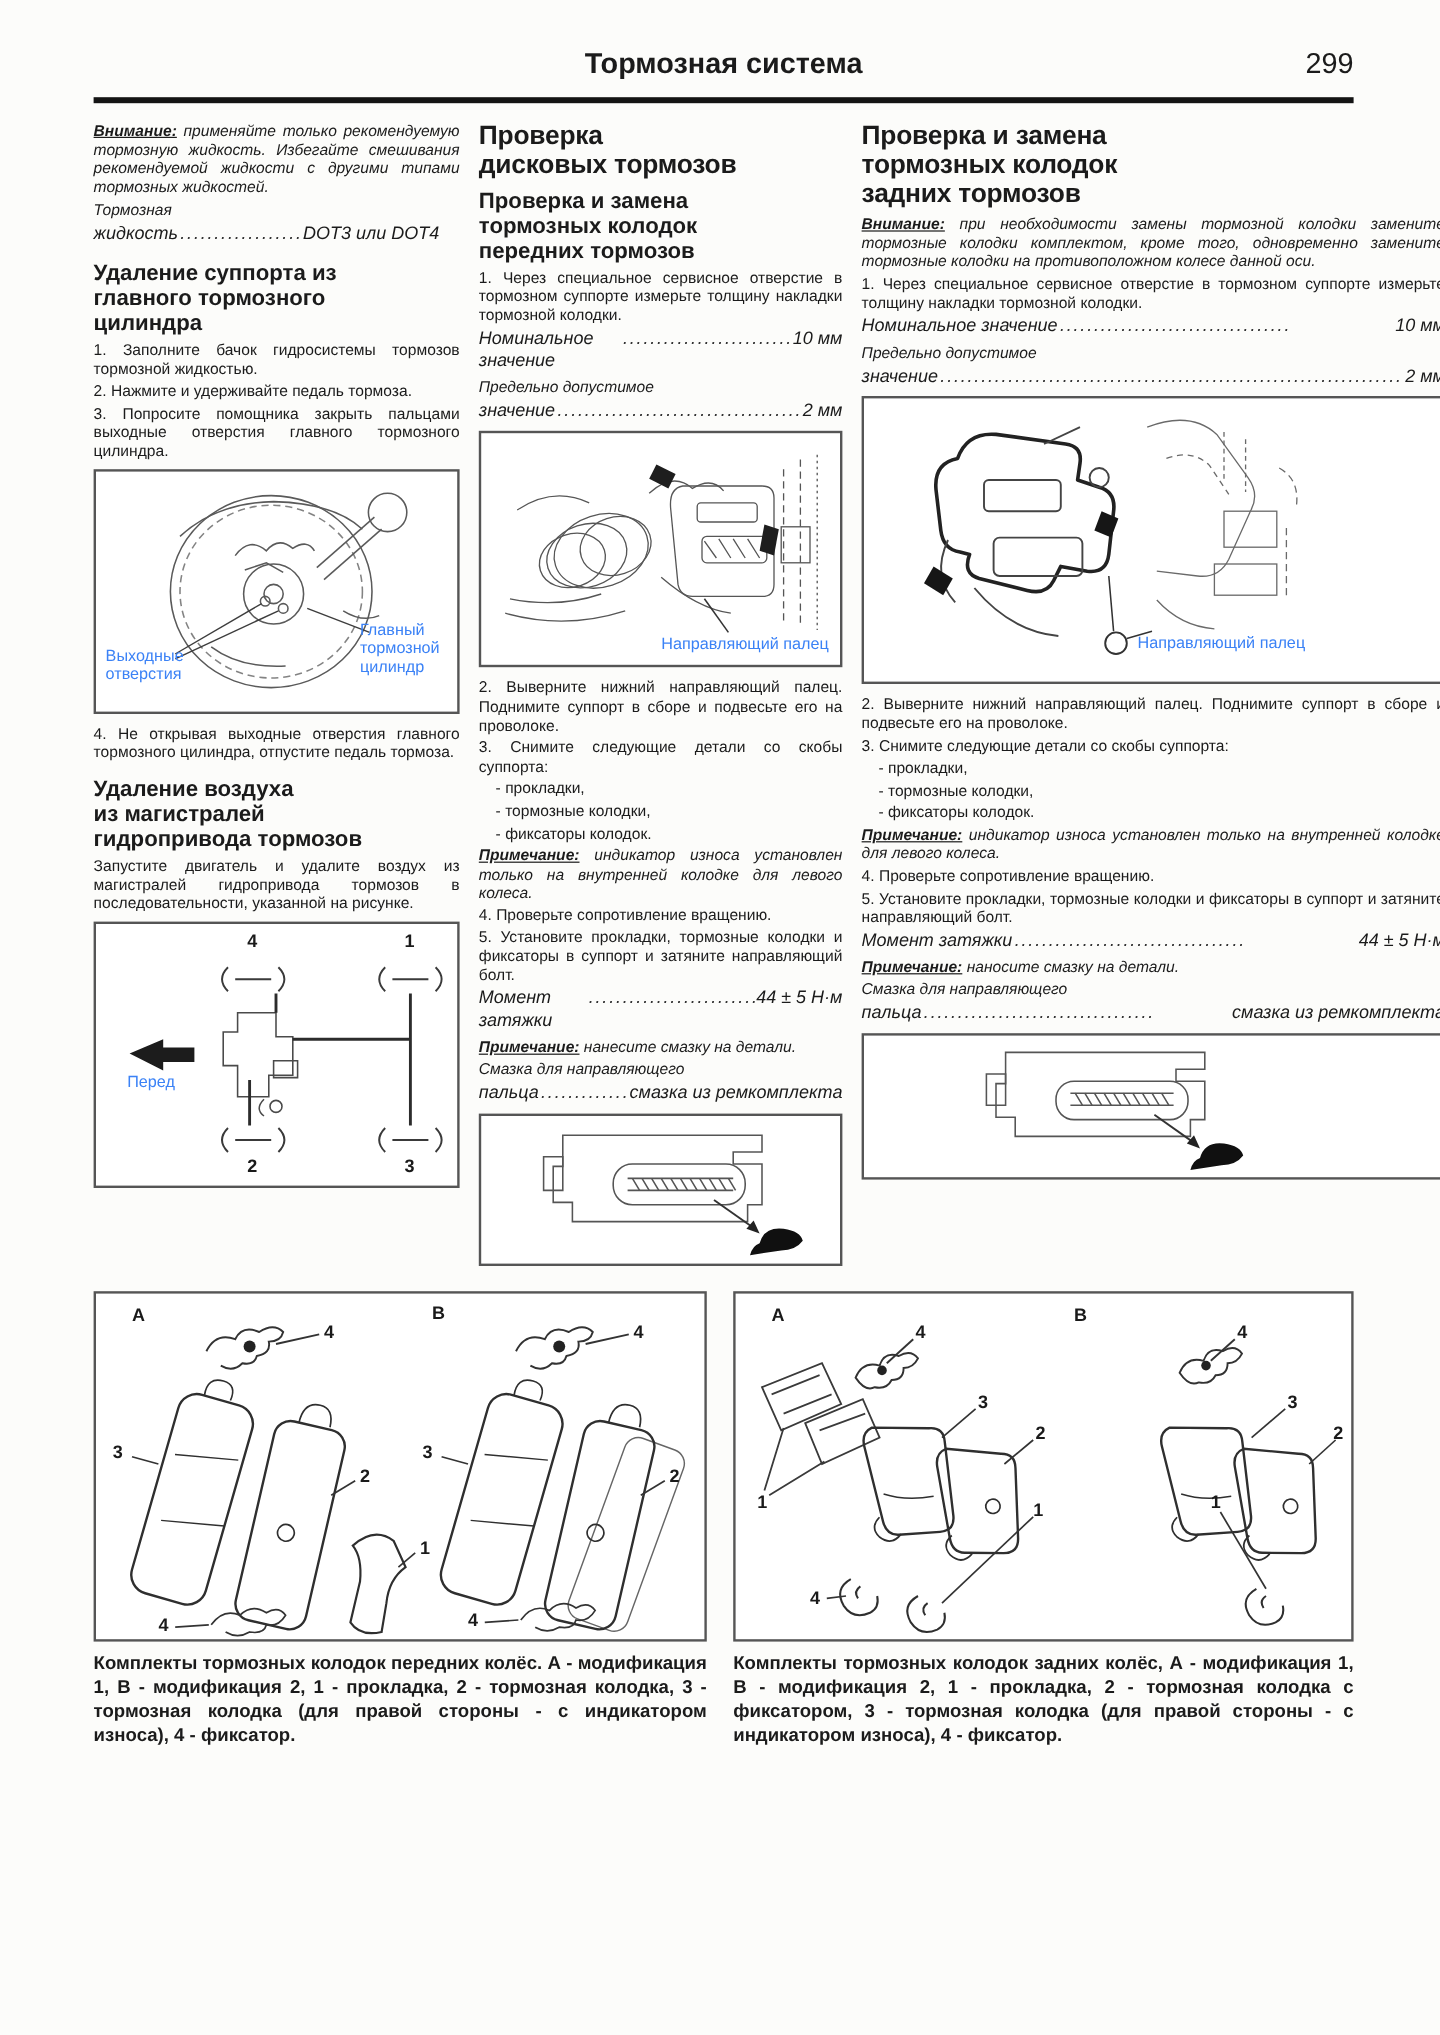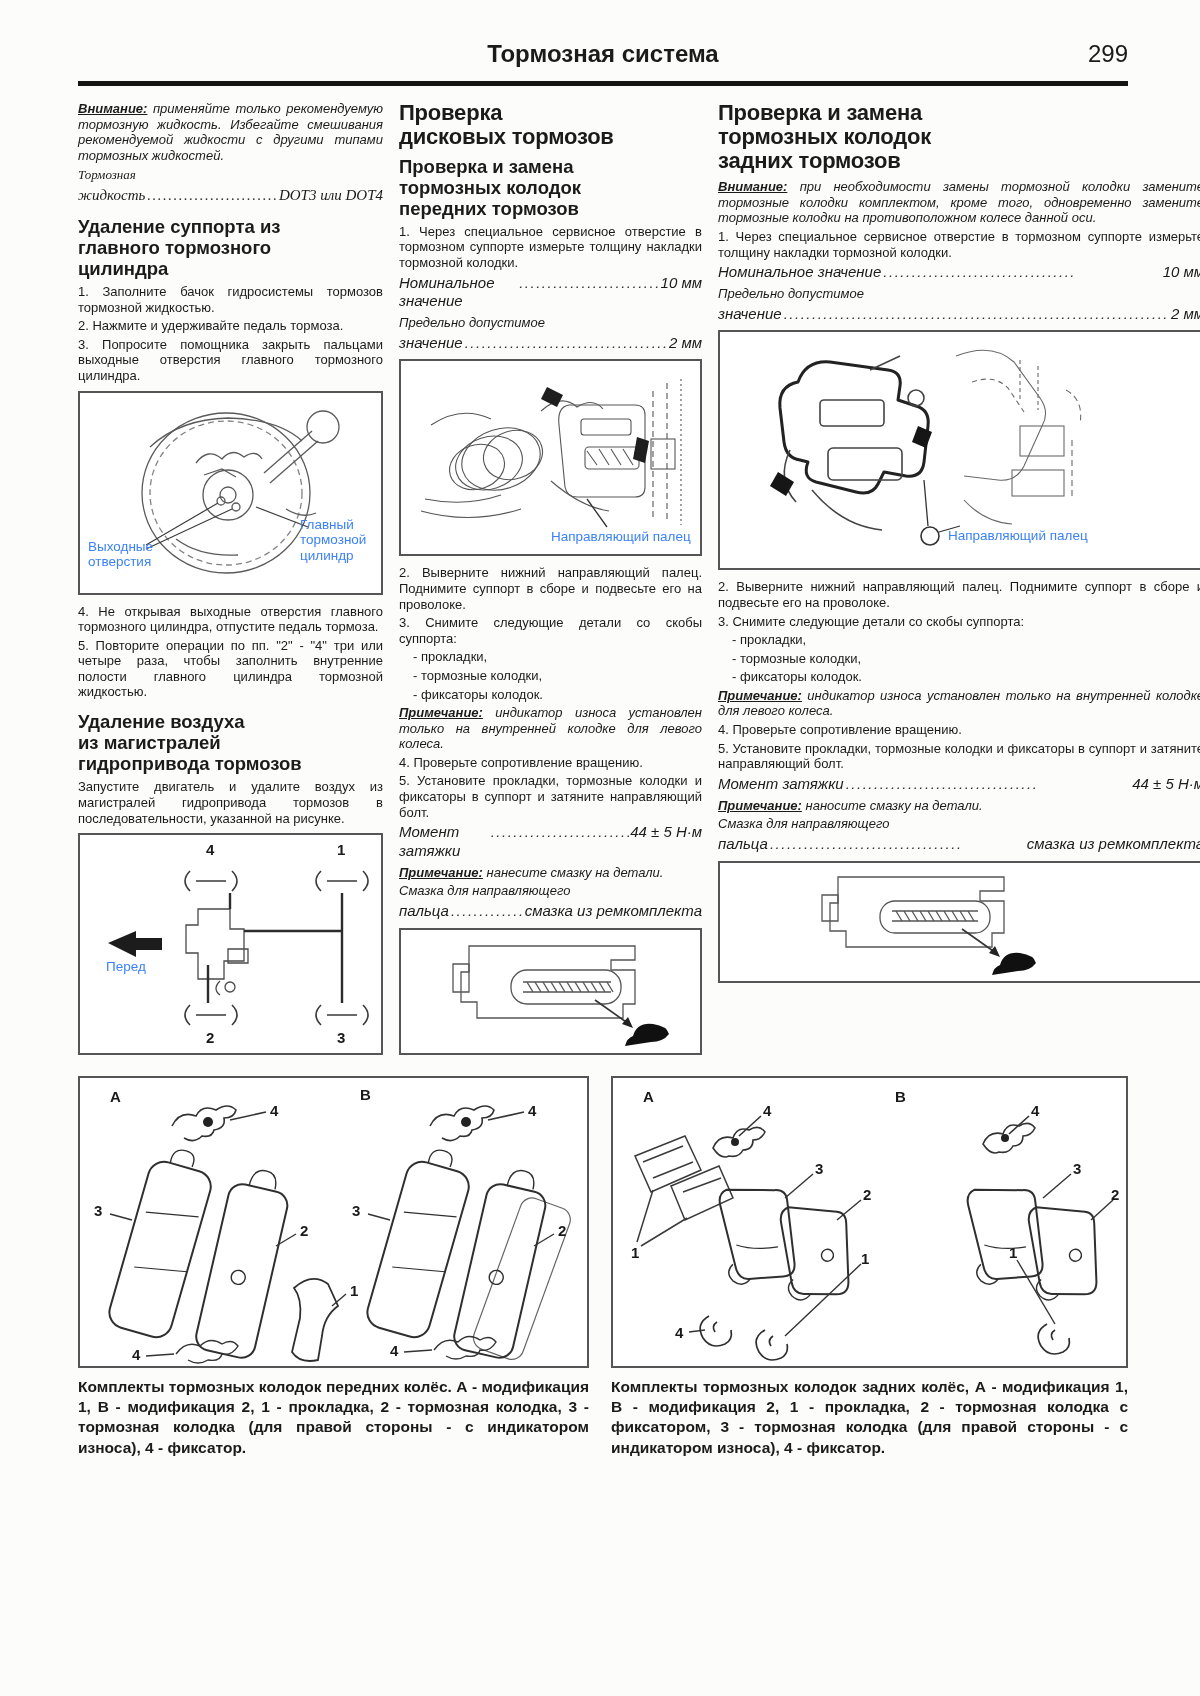--- a/index.html
+++ b/index.html
@@ -13,21 +13,21 @@
   .cols { display:flex; gap:16px; align-items:flex-start; }
   .col { width:305px; flex:0 0 auto; }
   .col.c2 { width:303px; }
   .col.c3 { width:auto; flex:1 1 auto; }
   h1 { font-size:22px; line-height:1.08; margin:0 0 7px 0; letter-spacing:-0.2px; }
   h2 { font-size:18.5px; line-height:1.14; margin:11px 0 5px 0; }
   p { font-size:13px; line-height:1.2; text-align:justify; margin:0 0 3px 0; }
   .ml { white-space:pre-line; }
   .note { font-style:italic; }
   .note .lbl { font-weight:bold; text-decoration:underline; }
-  .speclines { font-style:italic; margin:4px 0 6px 0;font-family:Liberation Serif, serif; }
+  .speclines { font-style:italic; margin:4px 17px 6px 0; }
   .specrow { display:flex; align-items:baseline; font-style:italic; font-size:15px; line-height:1.25; margin:2px 0 4px 0; }
   .specrow .lead { flex:1 1 auto; overflow:hidden; white-space:nowrap; letter-spacing:1.5px; color:#333; padding:0 2px; }
   .specrow .val { white-space:nowrap; }
   .list p { margin-left:14px; text-align:left; }
   .fig { position:relative; border:2px solid #555; background:#fff; margin:7px 0 9px 0; overflow:hidden; }
   .fig svg { display:block; }
   .fig-label { position:absolute; font-size:13.5px; line-height:1.15; color:#3b82f6; white-space:pre-line; }
   .fig-num { position:absolute; font-size:15px; font-weight:bold; color:#1a1a1a; }
   .bottom { display:flex; gap:22px; margin-top:12px; align-items:flex-start; }
   .bfig-wrap { flex:0 0 auto; }
@@ -88,21 +88,20 @@
           </g>
         </svg>
         <span class="fig-label" style="left:8px; top:146px">Выходные
 отверстия</span>
         <span class="fig-label" style="left:220px; top:124px">Главный
 тормозной
 цилиндр</span>
       </figure>
 
       <p>4. Не открывая выходные отверстия главного тормозного цилиндра, отпустите педаль тормоза.</p>
-      <p>5. Повторите операции по пп. "2" - "4" три или четыре раза, чтобы заполнить внутренние полости главного цилиндра тормозной жидкостью.</p>
       <h2 class="ml">Удаление воздуха
 из магистралей
 гидропривода тормозов</h2>
       <p>Запустите двигатель и удалите воздух из магистралей гидропривода тормозов в последовательности, указанной на рисунке.</p>
 
       <figure class="fig" style="height:222px">
         <svg width="301" height="218" viewBox="0 0 301 218">
           <g stroke="#3a3a3a" fill="none" stroke-width="1.6">
             <path d="M110 36 q -10 10 0 20 M152 36 q 10 10 0 20 M116 46 h 30"></path>
             <path d="M241 36 q -10 10 0 20 M283 36 q 10 10 0 20 M247 46 h 30"></path>

